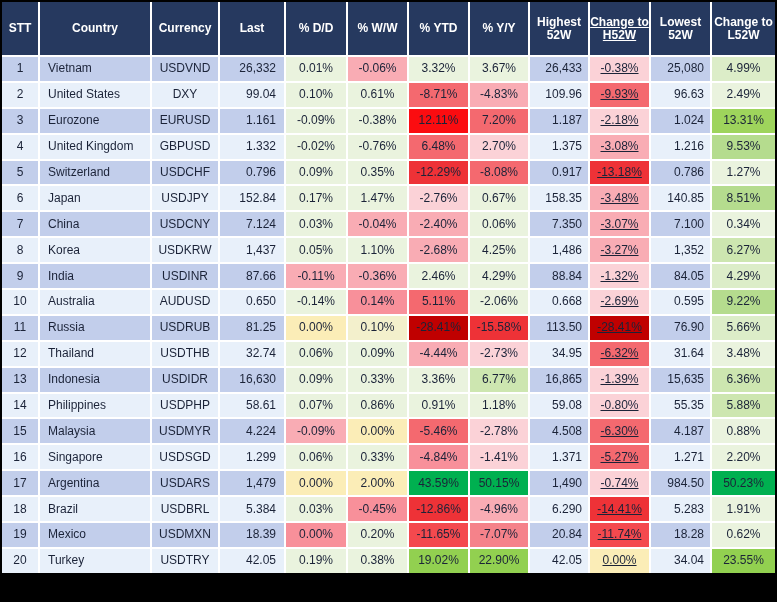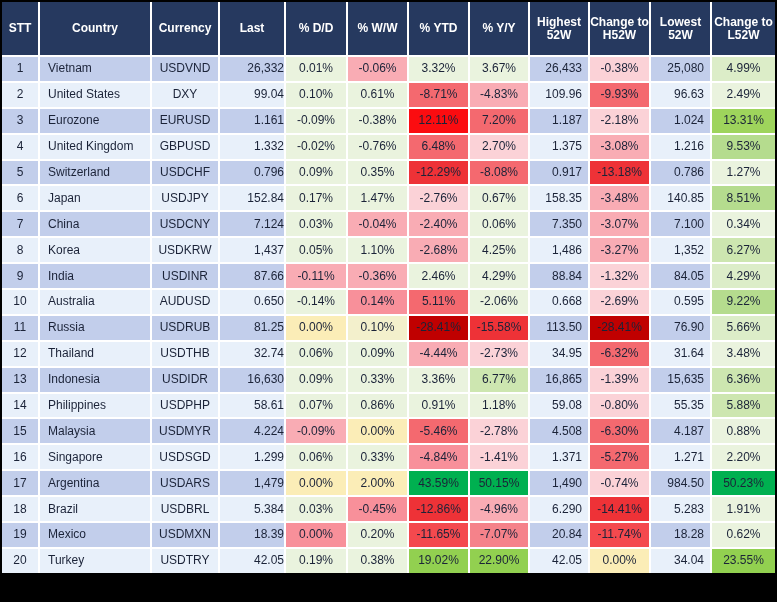--- a/index.html
+++ b/index.html
@@ -27,24 +27,24 @@
     line-height:13px;
   }
   .hcell{
     background:#26395f;color:#fff;font-weight:bold;
     justify-content:center;text-align:center;
     white-space:normal;
   }
   .c0{justify-content:center;}
   .c1{justify-content:flex-start;padding-left:8px;}
   .c2{justify-content:center;}
-  .c3{justify-content:flex-end;padding-right:0;}
+  .c3{justify-content:flex-end;padding-right:8px;}
   .c4,.c5,.c6,.c7{justify-content:center;}
   .c8{justify-content:flex-end;padding-right:6px;}
-  .c9{justify-content:center;}
+  .c9{justify-content:center;text-decoration:underline;}
   .c10{justify-content:flex-end;padding-right:6px;}
   .c11{justify-content:center;}
   .hcell.c0,.hcell.c1,.hcell.c3,.hcell.c8,.hcell.c10{justify-content:center;padding:0;}
   .footer{
     width:773px;height:29px;
     background:#000;
     border-top:2px solid #fff;
     position:relative;
     display:flex;align-items:center;
   }

